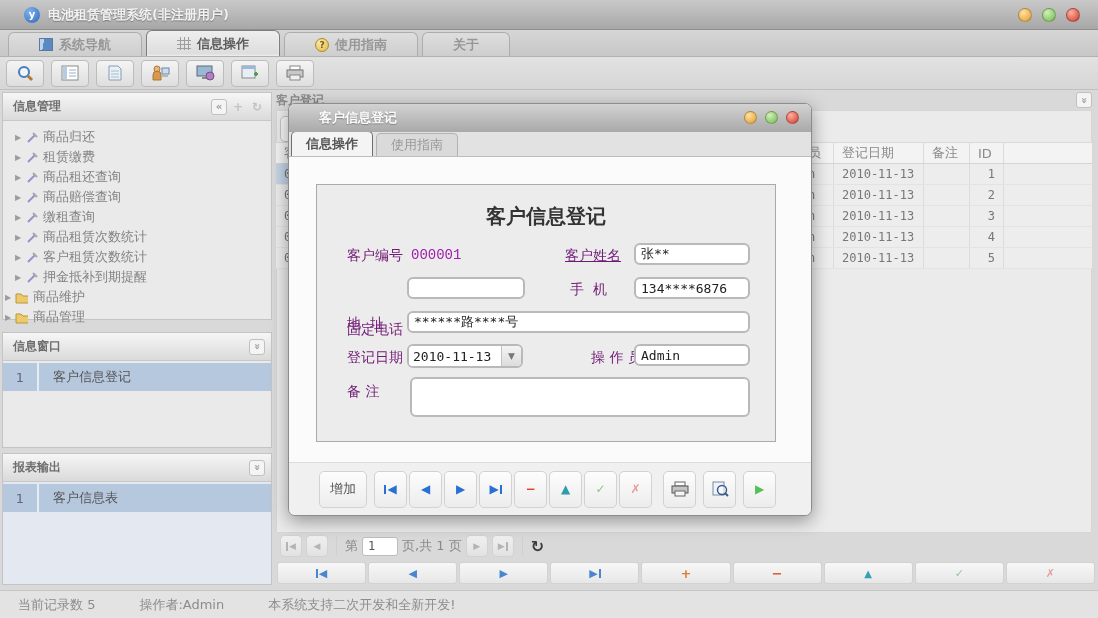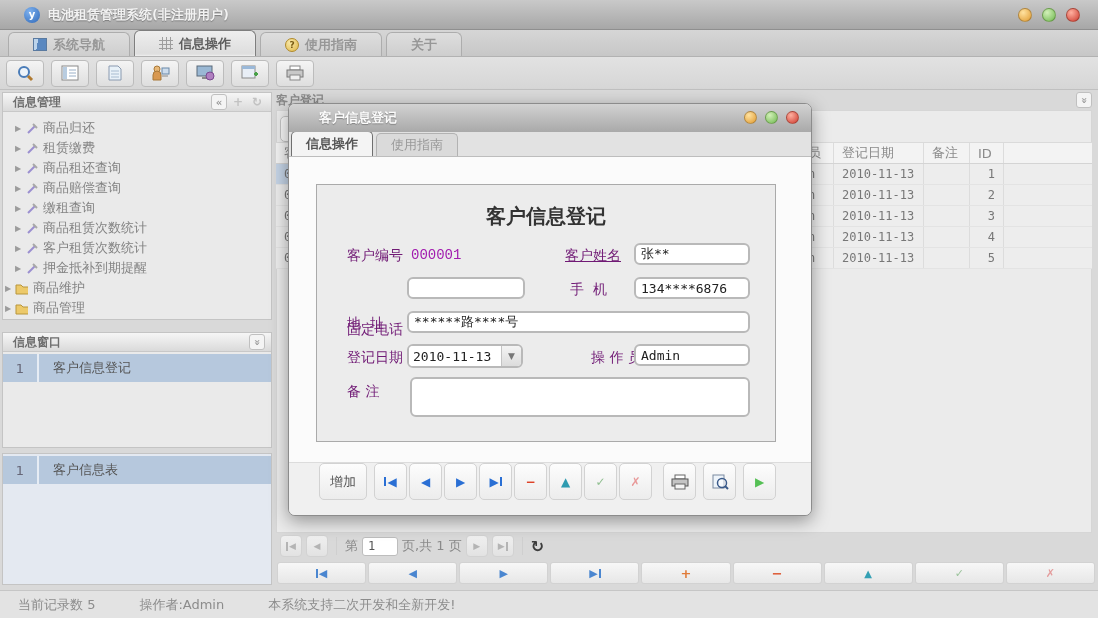--- a/index.html
+++ b/index.html
@@ -12,40 +12,40 @@
   .logo { width:16px; height:16px; border-radius:50%; background:radial-gradient(circle at 35% 30%, #7fb2ef, #2d67b8); color:#fff; font-size:10px; font-weight:bold; display:flex; align-items:center; justify-content:center; margin-left:24px; }
   .win-title { margin-left:8px; font-weight:bold; font-size:13px; color:#f2f2f2; text-shadow:0 1px 1px #7a7a7a; }
   .wc { width:14px; height:14px; border-radius:50%; border:1px solid rgba(120,90,40,.5); }
   .wc.orange { background:radial-gradient(circle at 35% 30%, #ffe2a0, #e09a2f); }
   .wc.green  { background:radial-gradient(circle at 35% 30%, #d2f0b8, #6fb84f); border-color:rgba(70,110,40,.5);}
   .wc.red    { background:radial-gradient(circle at 35% 30%, #ffb0a0, #cc3a2e); border-color:rgba(120,40,30,.5);}
   .wc-group { position:absolute; right:18px; top:8px; display:flex; gap:10px; }
 
   
   .tabstrip { left:0; top:30px; width:1098px; height:27px; background:linear-gradient(#d6d6d6,#c7c7c7); border-bottom:1px solid #b2b2b2; display:flex; align-items:flex-end; padding-left:8px; }
-  .mtab { height:24px; display:flex; align-items:center; gap:6px; padding:0 24px; margin-right:4px; border:1px solid #adadad; border-bottom:none; border-radius:6px 6px 0 0; background:linear-gradient(#dedede,#cecece); color:#979797; font-weight:bold; font-size:13px; }
+  .mtab { height:24px; display:flex; align-items:center; gap:6px; padding:0 30px; margin-right:4px; border:1px solid #adadad; border-bottom:none; border-radius:6px 6px 0 0; background:linear-gradient(#dedede,#cecece); color:#979797; font-weight:bold; font-size:13px; }
   .mtab.active { background:linear-gradient(#eeeeee,#dcdcdc); border-color:#7e7e7e; color:#5d5d5d; height:26px; box-shadow:0 -1px 2px rgba(255,255,255,.6) inset; }
   .tabicon { width:14px; height:13px; display:inline-block; }
   .icon-navsquare { background:linear-gradient(100deg,#bcd4ec 30%,#5a88c0 30%); border:1px solid #5a7aa0; }
   .icon-grid { background:
       linear-gradient(#9e9e9e,#9e9e9e) 0 3px/14px 1px no-repeat,
       linear-gradient(#9e9e9e,#9e9e9e) 0 7px/14px 1px no-repeat,
       linear-gradient(#9e9e9e,#9e9e9e) 0 11px/14px 1px no-repeat,
       linear-gradient(90deg,#9e9e9e,#9e9e9e) 3px 0/1px 13px no-repeat,
       linear-gradient(90deg,#9e9e9e,#9e9e9e) 7px 0/1px 13px no-repeat,
       linear-gradient(90deg,#9e9e9e,#9e9e9e) 11px 0/1px 13px no-repeat; }
   .icon-coin { width:14px; height:14px; border-radius:50%; background:radial-gradient(circle at 35% 30%, #f8e8a8, #e0b84a); border:1px solid #b08a2a; color:#7a5c14; font-size:9px; font-weight:bold; display:flex; align-items:center; justify-content:center; }
 
   
   .toolbar { left:0; top:57px; width:1098px; height:33px; background:linear-gradient(#e2e2e2,#d6d6d6); border-bottom:1px solid #c0c0c0; display:flex; align-items:center; padding-left:6px; gap:7px; }
   .tbtn { width:38px; height:27px; border:1px solid #bcbcbc; border-radius:4px; background:linear-gradient(#f4f4f4,#dedede); display:flex; align-items:center; justify-content:center; }
 
   
   .panel { border:1px solid #c4c4c4; background:#eaeaea; }
-  .phead { height:19px; background:linear-gradient(#f6f6f6,#dadada); border-bottom:1px solid #c8c8c8; display:flex; align-items:center; padding:0 6px 0 10px; font-weight:bold; font-size:12px; color:#6e6e6e; }
+  .phead { height:28px; background:linear-gradient(#f6f6f6,#dadada); border-bottom:1px solid #c8c8c8; display:flex; align-items:center; padding:0 6px 0 10px; font-weight:bold; font-size:12px; color:#6e6e6e; }
   .phead .sp { flex:1; }
   .pbtn { width:16px; height:16px; border:1px solid #c0c0c0; border-radius:3px; background:#f4f4f4; color:#9a9a9a; font-size:10px; display:flex; align-items:center; justify-content:center; margin-left:3px; }
   .ghost { border:none; background:none; color:#c2c2c2; font-size:12px; font-weight:bold; }
   .chev-up { display:inline-block; transform:rotate(90deg); font-weight:bold; }
   .tree { padding-top:6px; }
   .titem { height:20px; display:flex; align-items:center; color:#838383; font-size:13px; }
   .titem .arr { width:10px; margin-left:12px; color:#9c9c9c; font-size:8px; }
   .titem.folder .arr { margin-left:2px; }
   .wand { width:13px; height:13px; margin-right:5px; }
   .lrow { height:28px; margin-top:2px; background:#b6c8dd; display:flex; align-items:stretch; color:#555; }
@@ -100,21 +100,21 @@
   .dlg-body { position:relative; height:307px; background:#fbfbfb; }
   .formpanel { position:absolute; left:27px; top:27px; width:460px; height:258px; background:#ececec; border:1px solid #aaa; }
   .fheading { position:absolute; top:18px; left:0; width:100%; text-align:center; font-size:20px; font-weight:bold; color:#333; }
   .flabel { position:absolute; font-size:14px; color:#701a75; white-space:pre; }
   .fvalue-static { position:absolute; font-family:Liberation Mono, monospace; font-size:14px; color:#a21caf; }
   .finput { position:absolute; height:22px; border:2px solid #b9b9b9; border-radius:6px; background:#fff; font-family:"DejaVu Sans Mono","Liberation Mono",monospace; font-size:13px; color:#222; padding:0 5px; outline:none; }
   .fcombo { position:absolute; height:24px; border:2px solid #b9b9b9; border-radius:6px; background:#fff; display:flex; overflow:hidden; }
   .fcombo input { flex:1; border:none; outline:none; font-family:"DejaVu Sans Mono","Liberation Mono",monospace; font-size:13px; padding:0 4px; color:#222; min-width:0; }
   .fcombo .drop { width:20px; background:linear-gradient(#f4f4f4,#dcdcdc); border-left:1px solid #c4c4c4; display:flex; align-items:center; justify-content:center; color:#777; font-size:9px; }
   .ftext { position:absolute; border:2px solid #b9b9b9; border-radius:6px; background:#fff; resize:none; outline:none; font-family:"DejaVu Sans Mono","Liberation Mono",monospace; font-size:13px; padding:3px 5px; }
-  .dlg-toolbar { position:absolute; left:0; bottom:0; width:100%; height:53px; background:#f0f0f0; border-top:1px solid #dcdcdc; display:flex; padding-left:30px; gap:2px; }
+  .dlg-toolbar { position:absolute; left:0; bottom:0; width:100%; height:53px; background:#f0f0f0; border-top:1px solid #dcdcdc; display:flex; align-items:center; padding-left:30px; gap:2px; }
   .dbtn { height:37px; border:1px solid #d2d2d2; border-radius:5px; background:linear-gradient(#fdfdfd,#ececec); display:flex; align-items:center; justify-content:center; gap:1px; }
   .dbtn.txt { width:48px; font-size:13px; color:#555; }
   .dbtn.sq { width:33px; font-size:12px; }
   .gap8 { margin-left:9px; } .gap5 { margin-left:5px; }
   .dblue { color:#2a6fd4; } .dred { color:#dd3b1f; font-weight:bold; font-size:14px; } .dteal { color:#2e9bb0; font-size:11px; }
   .dgrn { color:#90bf90; font-weight:bold; } .drx { color:#e89898; font-weight:bold; }
   .drun { color:#55c055; font-size:16px; }
   svg { display:block; }
 </style>
 </head>
@@ -301,20 +301,27 @@
         <span class="chev-up">»</span>
       </span>
   </div>
   <div class="lrow">
     <span class="num">1</span>
     <span class="lbl">客户信息登记</span>
   </div>
 </div>
 
 <div class="abs panel" style="left:2px; top:453px; width:270px; height:132px; background:#e4e9f1;">
+  <div class="phead">
+    <span>报表输出</span>
+    <span class="sp"></span>
+    <span class="pbtn">
+        <span class="chev-up">»</span>
+      </span>
+  </div>
   <div class="lrow">
     <span class="num">1</span>
     <span class="lbl">客户信息表</span>
   </div>
 </div>
 
 <div class="abs main-bg"></div>
 <div class="abs main-head">
   <span>客户登记</span>
   <span class="sp"></span>

